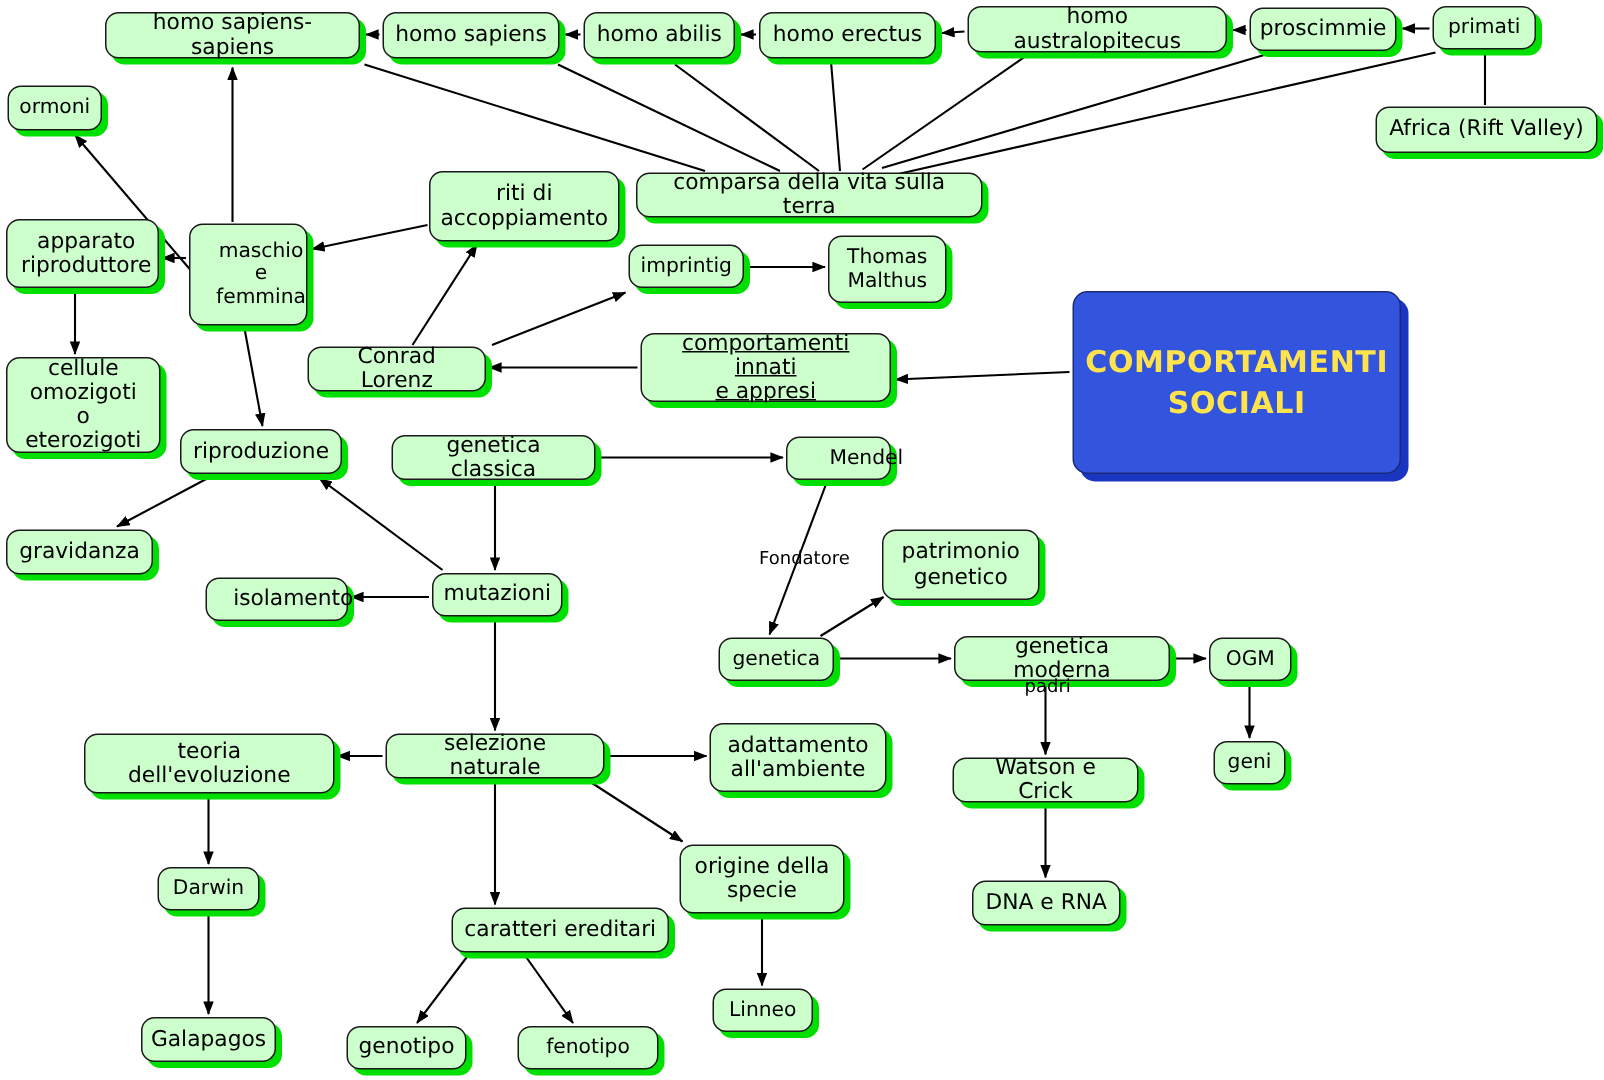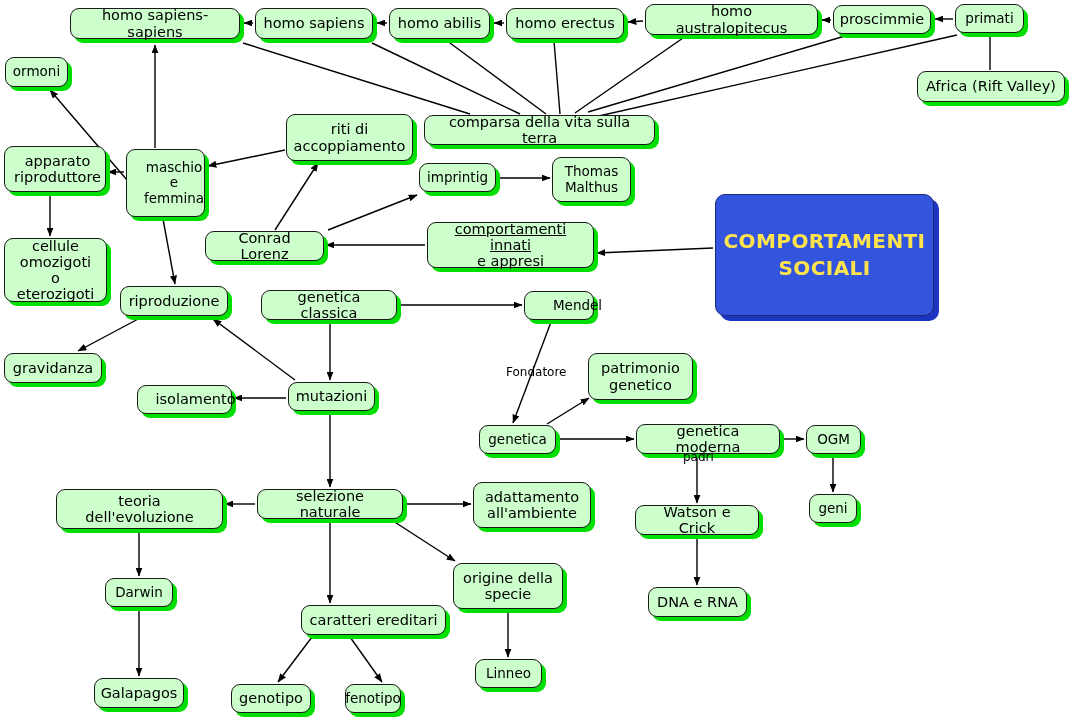--- a/index.html
+++ b/index.html
@@ -174,19 +174,19 @@
       <div class="node" style="left: 635px; top: 505px; width: 124px; height: 30px;">Watson e Crick</div>
       <div class="node small" style="left: 809px; top: 494px; width: 48px; height: 29px;">geni</div>
       <div class="node small" style="left: 105px; top: 578px; width: 68px; height: 29px;">Darwin</div>
       <div class="node" style="left: 453px; top: 563px; width: 110px; height: 46px;">origine della
 specie</div>
       <div class="node" style="left: 648px; top: 587px; width: 99px; height: 30px;">DNA e RNA</div>
       <div class="node" style="left: 257px; top: 605px; width: 145px; height: 30px; margin-left: 44px;">caratteri ereditari</div>
       <div class="node small" style="left: 475px; top: 659px; width: 67px; height: 29px;">Linneo</div>
       <div class="node" style="left: 94px; top: 678px; width: 90px; height: 30px;">Galapagos</div>
       <div class="node" style="left: 231px; top: 684px; width: 80px; height: 29px; text-align: center;">genotipo</div>
-      <div class="node small" style="left: 345px; top: 684px; width: 56px; height: 29px;">fenotipo</div>
+      <div class="node small" style="left: 345px; top: 684px; width: 94px; height: 29px;">fenotipo</div>
     </div>
   <div id="labels-layer">
       <div class="edge-label" style="left: 506px; top: 365px;">Fondatore</div>
       <div class="edge-label" style="left: 683px; top: 450px;">padri</div>
     </div>
 </div>
 
 </body></html>

